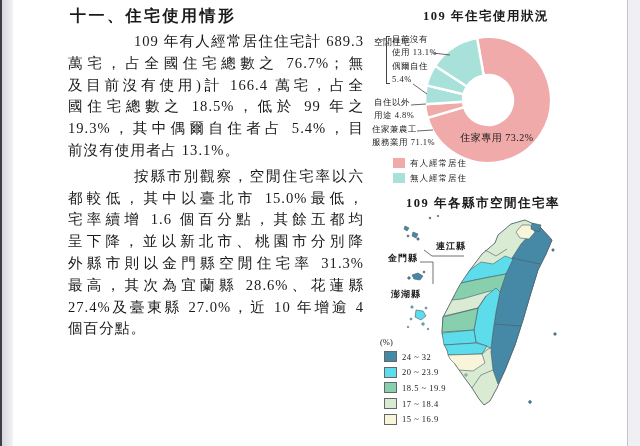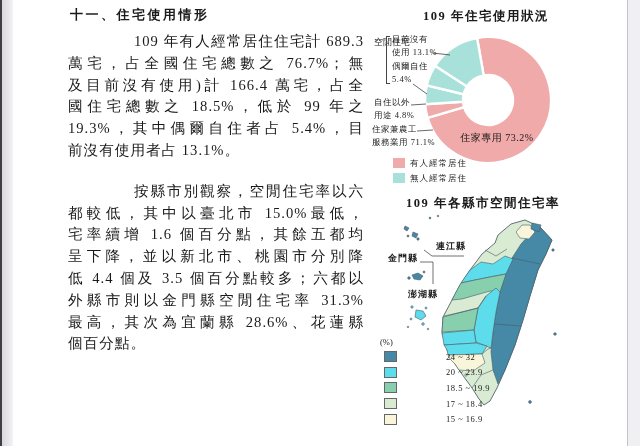--- a/index.html
+++ b/index.html
@@ -9,23 +9,23 @@
     font-family:"Liberation Serif","DejaVu Serif",serif;
   }
   .abs{position:absolute;}
   
   .edge-left-dark{left:0;top:0;width:2px;height:446px;background:#3f3f46;}
   .edge-left-gray{left:2px;top:0;width:11px;height:446px;background:linear-gradient(90deg,#d8d8de,#f3f3f6);}
   .edge-right-line{left:627px;top:0;width:1px;height:446px;background:#c3c3cb;}
   .edge-right-gray{left:628px;top:0;width:12px;height:446px;background:#f0f0f4;}
 
   
-  .sec-title{left:70px;top:6px;font-size:13px;font-weight:bold;letter-spacing:2.5px;white-space:nowrap;}
+  .sec-title{left:70px;top:6px;font-size:16px;font-weight:bold;letter-spacing:2.5px;white-space:nowrap;}
   .paras{left:68px;top:31px;width:296px;}
-  .para2{margin-top:19px;}
+  .para2{margin-top:4px;}
   .tline{
     font-size:14.6px;line-height:21.8px;height:21.8px;letter-spacing:1px;
     text-align:justify;text-align-last:justify;white-space:nowrap;
   }
   .tline.ind{text-indent:66px;}
   .tline.end{text-align-last:left;}
 
   
   .donut-title{left:370px;top:8px;width:232px;text-align:center;font-size:12.5px;font-weight:bold;letter-spacing:1.5px;}
   .donut-svg{left:370px;top:18px;}
@@ -42,26 +42,26 @@
   .dlrow{display:flex;align-items:flex-start;margin-bottom:3px;}
   .dlbox{width:12px;height:10px;display:inline-block;margin-right:5px;}
   .dltext{font-size:8.5px;letter-spacing:1px;white-space:nowrap;}
 
   
   .map-title{left:372px;top:195px;width:222px;text-align:center;font-size:12.5px;font-weight:bold;letter-spacing:1.5px;}
   .map-svg{left:378px;top:212px;}
   .isl-label{font-size:9px;font-weight:bold;letter-spacing:1px;white-space:nowrap;}
   .lbl-lienchiang{left:436px;top:240px;}
   .lbl-kinmen{left:388px;top:252px;}
-  .lbl-penghu{left:408px;top:288px;}
+  .lbl-penghu{left:391px;top:288px;}
   .pct-label{left:380px;top:337px;font-size:8.5px;}
   .map-legend{left:384px;top:349px;}
   .mlrow{display:flex;align-items:center;height:15.6px;}
   .mlbox{width:13px;height:11px;display:inline-block;margin-right:5px;border:0.7px solid #666;box-sizing:border-box;}
-  .mltext{font-size:8.5px;letter-spacing:0.5px;white-space:nowrap;margin-left:44px;}
+  .mltext{font-size:8.5px;letter-spacing:0.5px;white-space:nowrap;}
 </style>
 </head>
 <body>
 
 <div class="abs edge-left-dark"></div>
 <div class="abs edge-left-gray"></div>
 <div class="abs edge-right-line"></div>
 <div class="abs edge-right-gray"></div>
 
 <div class="abs sec-title">十一、住宅使用情形</div>
@@ -72,23 +72,23 @@
       <div class="tline">及目前沒有使用)計 166.4 萬宅，占全</div>
       <div class="tline">國住宅總數之 18.5%，低於 99 年之</div>
       <div class="tline">19.3%，其中偶爾自住者占 5.4%，目</div>
       <div class="tline end">前沒有使用者占 13.1%。</div>
     </div>
   <div class="para2">
       <div class="tline ind">按縣市別觀察，空閒住宅率以六</div>
       <div class="tline">都較低，其中以臺北市 15.0%最低，</div>
       <div class="tline">宅率續增 1.6 個百分點，其餘五都均</div>
       <div class="tline">呈下降，並以新北市、桃園市分別降</div>
-      <div class="tline">低 4.4 個及 3.5 個百分點較多；六都以</div>
       <div class="tline">外縣市則以金門縣空閒住宅率 31.3%</div>
       <div class="tline">最高，其次為宜蘭縣 28.6%、花蓮縣</div>
+      <div class="tline">27.4%及臺東縣 27.0%，近 10 年增逾 4</div>
       <div class="tline end">個百分點。</div>
     </div>
 </div>
 
 <div class="abs donut-title">109 年住宅使用狀況</div>
 <svg class="abs donut-svg" id="donut-svg" width="210" height="150" viewBox="0 0 210 150">
   <g id="donut-slices">
       <path d="M107.06,19.96 A63,63 0 1 1 57.59,99.87 L94.03,89.09 A25,25 0 1 0 113.66,57.38 Z" fill="#f0aaaa" stroke="#fff" stroke-width="2.4"></path>
       <path d="M57.59,99.87 A63,63 0 0 1 55.14,86.26 L93.06,83.69 A25,25 0 0 0 94.03,89.09 Z" fill="#f0aaaa" stroke="#fff" stroke-width="2.4"></path>
       <path d="M55.14,86.26 A63,63 0 0 1 56.72,67.40 L93.68,76.21 A25,25 0 0 0 93.06,83.69 Z" fill="#a8e1d9" stroke="#fff" stroke-width="2.4"></path>

